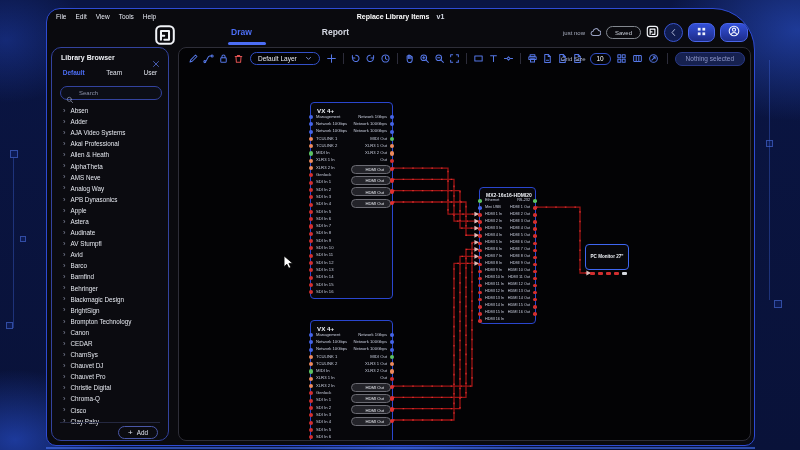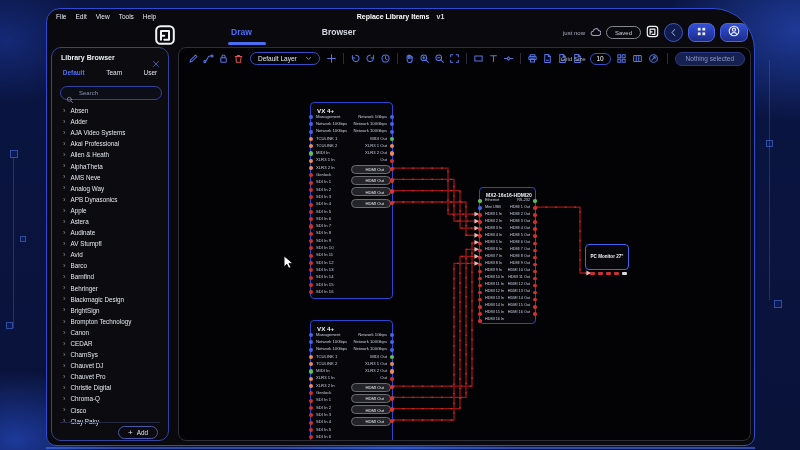--- a/index.html
+++ b/index.html
@@ -97,21 +97,21 @@
     <div class="doc-title">
       <span>Replace Library Items</span><span class="ver">v1</span>
     </div>
 
     <div class="logo"><svg width="22" height="22" viewBox="0 0 12 12" fill="none" stroke="currentColor" stroke-width="1.1" stroke-linecap="round" stroke-linejoin="round">
           <rect x="1.2" y="1.2" width="9.6" height="9.6" rx="2.4"></rect>
           <path d="M3.8 8.6V3.8h4.4M8.2 3.8v4.8H5.6M5.6 6.4H3.8"></path>
         </svg></div>
     <div class="tabs">
       <div class="tab active">Draw</div>
-      <div class="tab">Browser</div>
+      <div class="tab">Report</div>
     </div>
     <div class="tab-underline"></div>
 
     <div class="hdr-right">
       <span class="time">just now</span>
       <span class="cloudic"><svg width="11" height="11" viewBox="0 0 12 12" fill="none" stroke="currentColor" stroke-width="1.1" stroke-linecap="round" stroke-linejoin="round">
             <path d="M3.6 9.2a2.3 2.3 0 01-.2-4.6 3.1 3.1 0 016-.8 2 2 0 01-.6 5.4z"></path>
           </svg></span>
       <button class="saved">Saved</button>
       <span class="logo-sm"><svg width="13" height="13" viewBox="0 0 12 12" fill="none" stroke="currentColor" stroke-width="1.1" stroke-linecap="round" stroke-linejoin="round">

